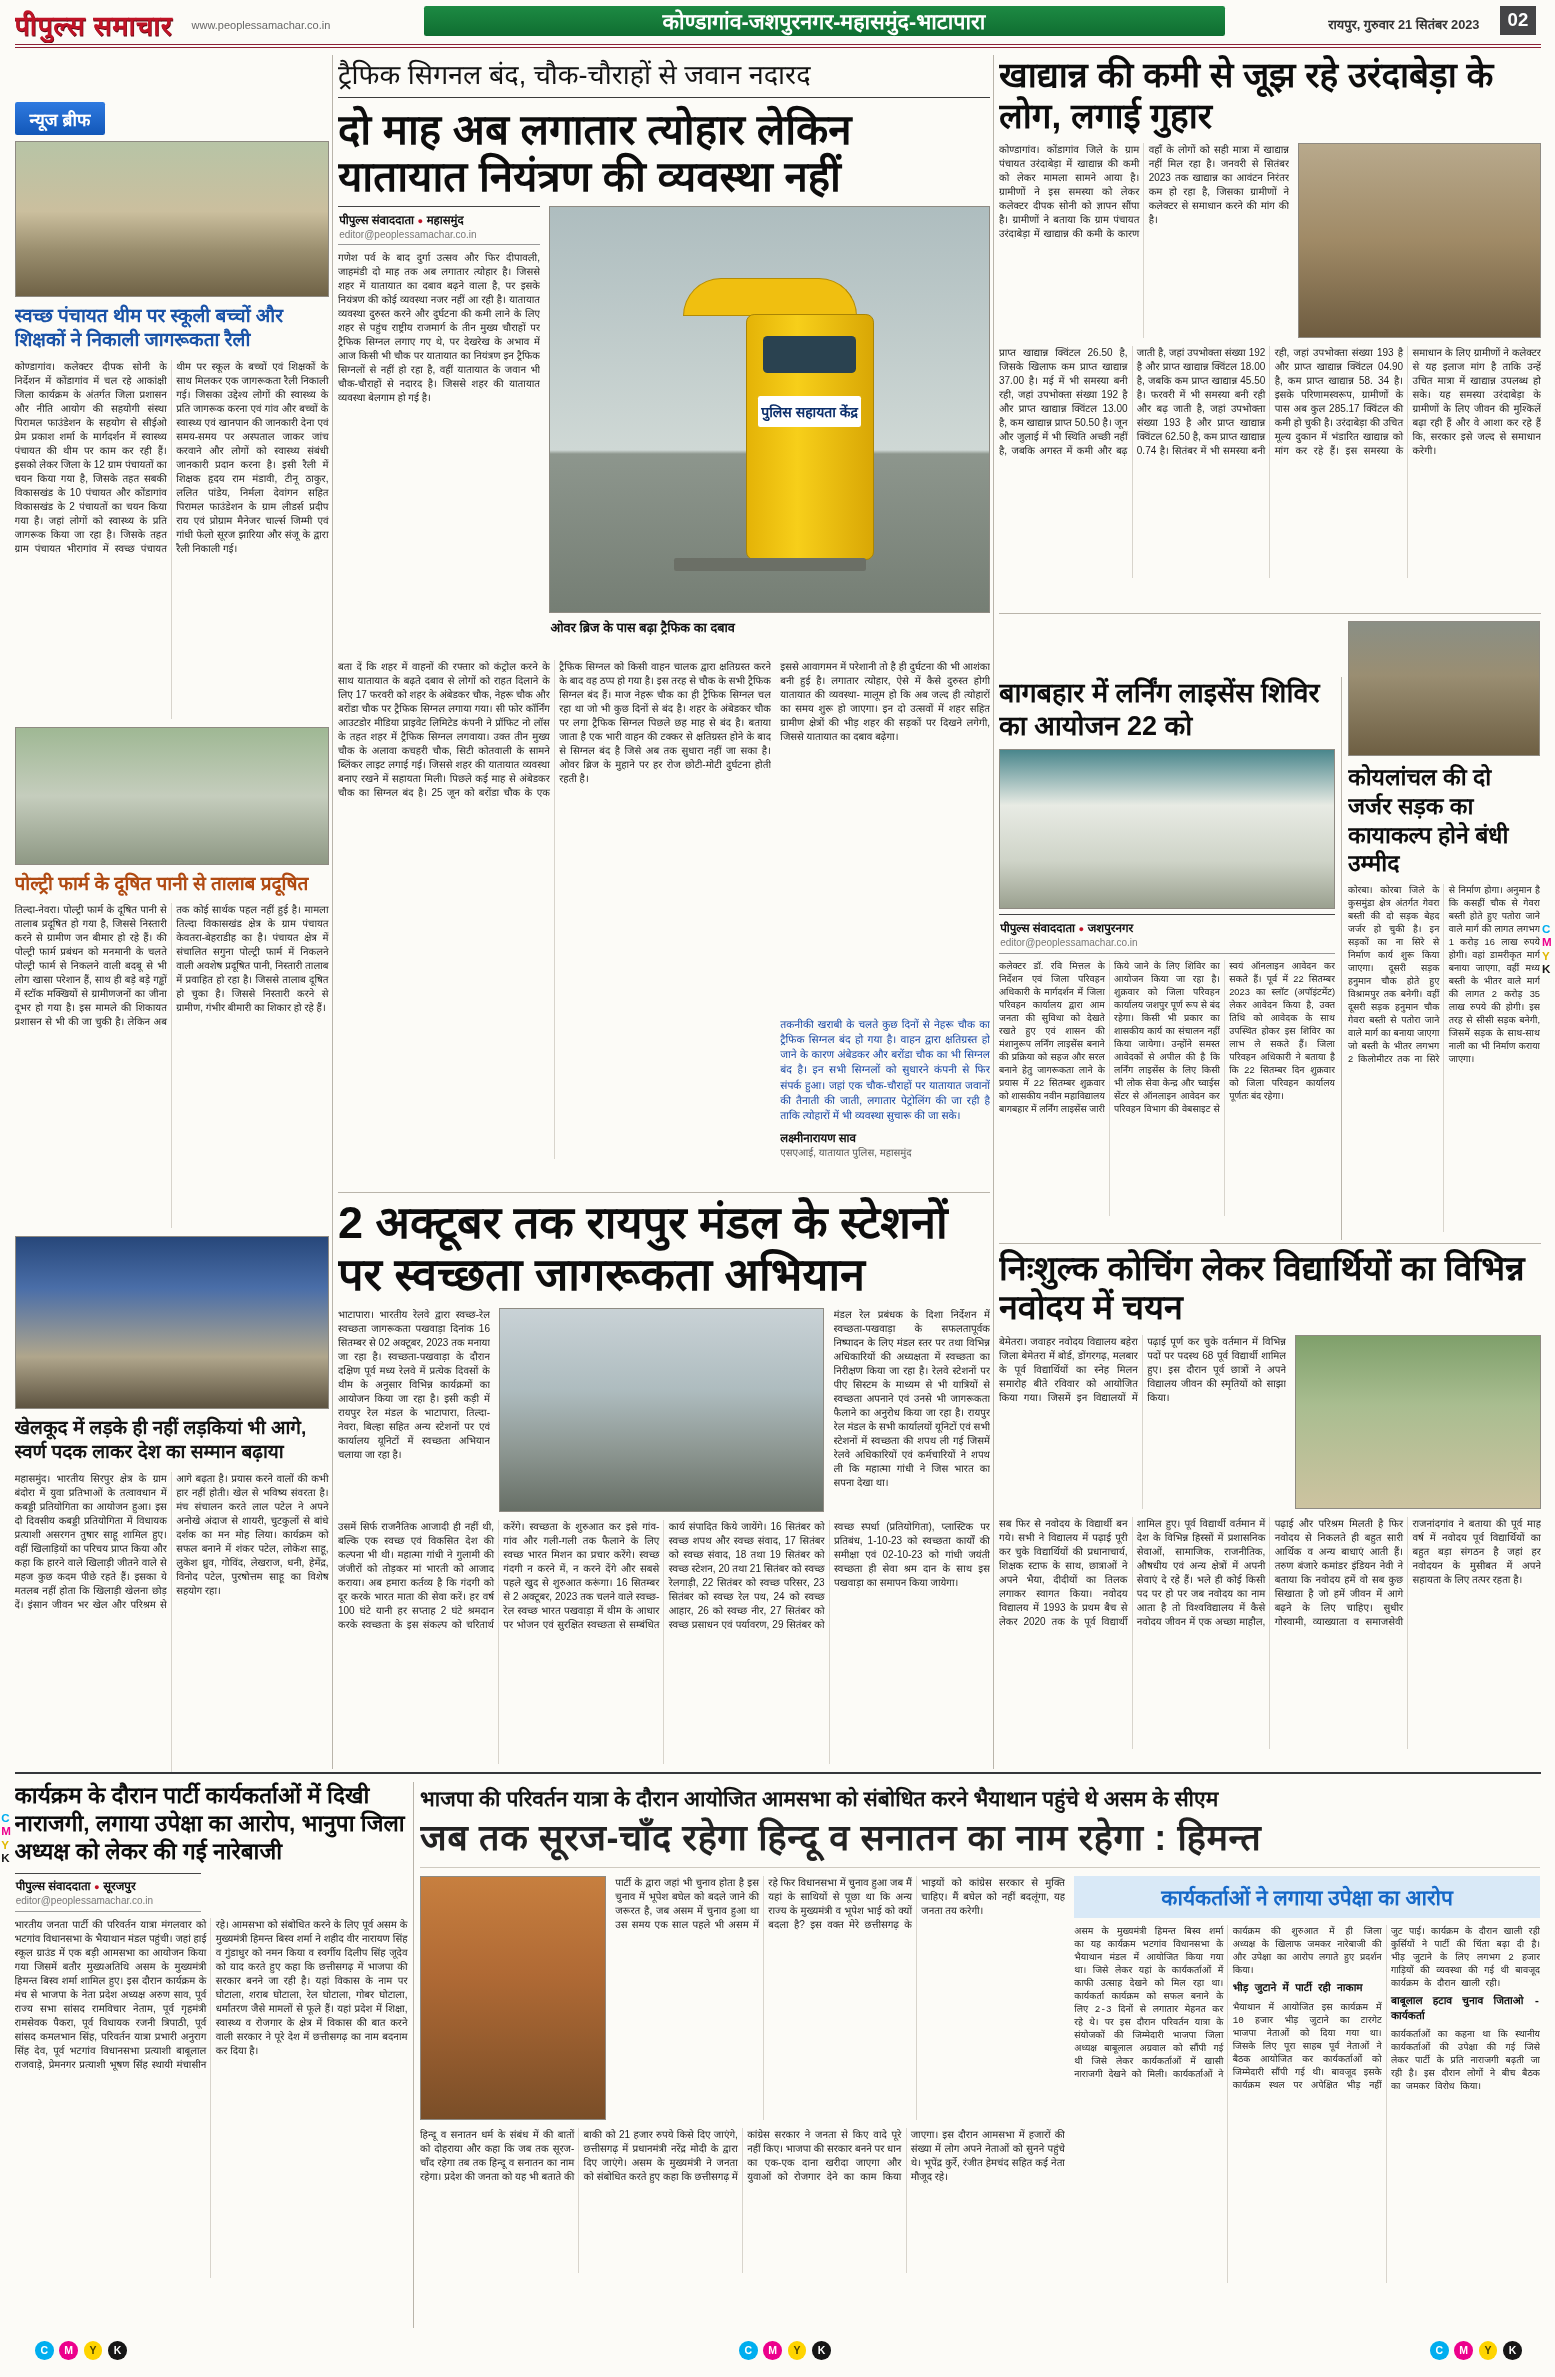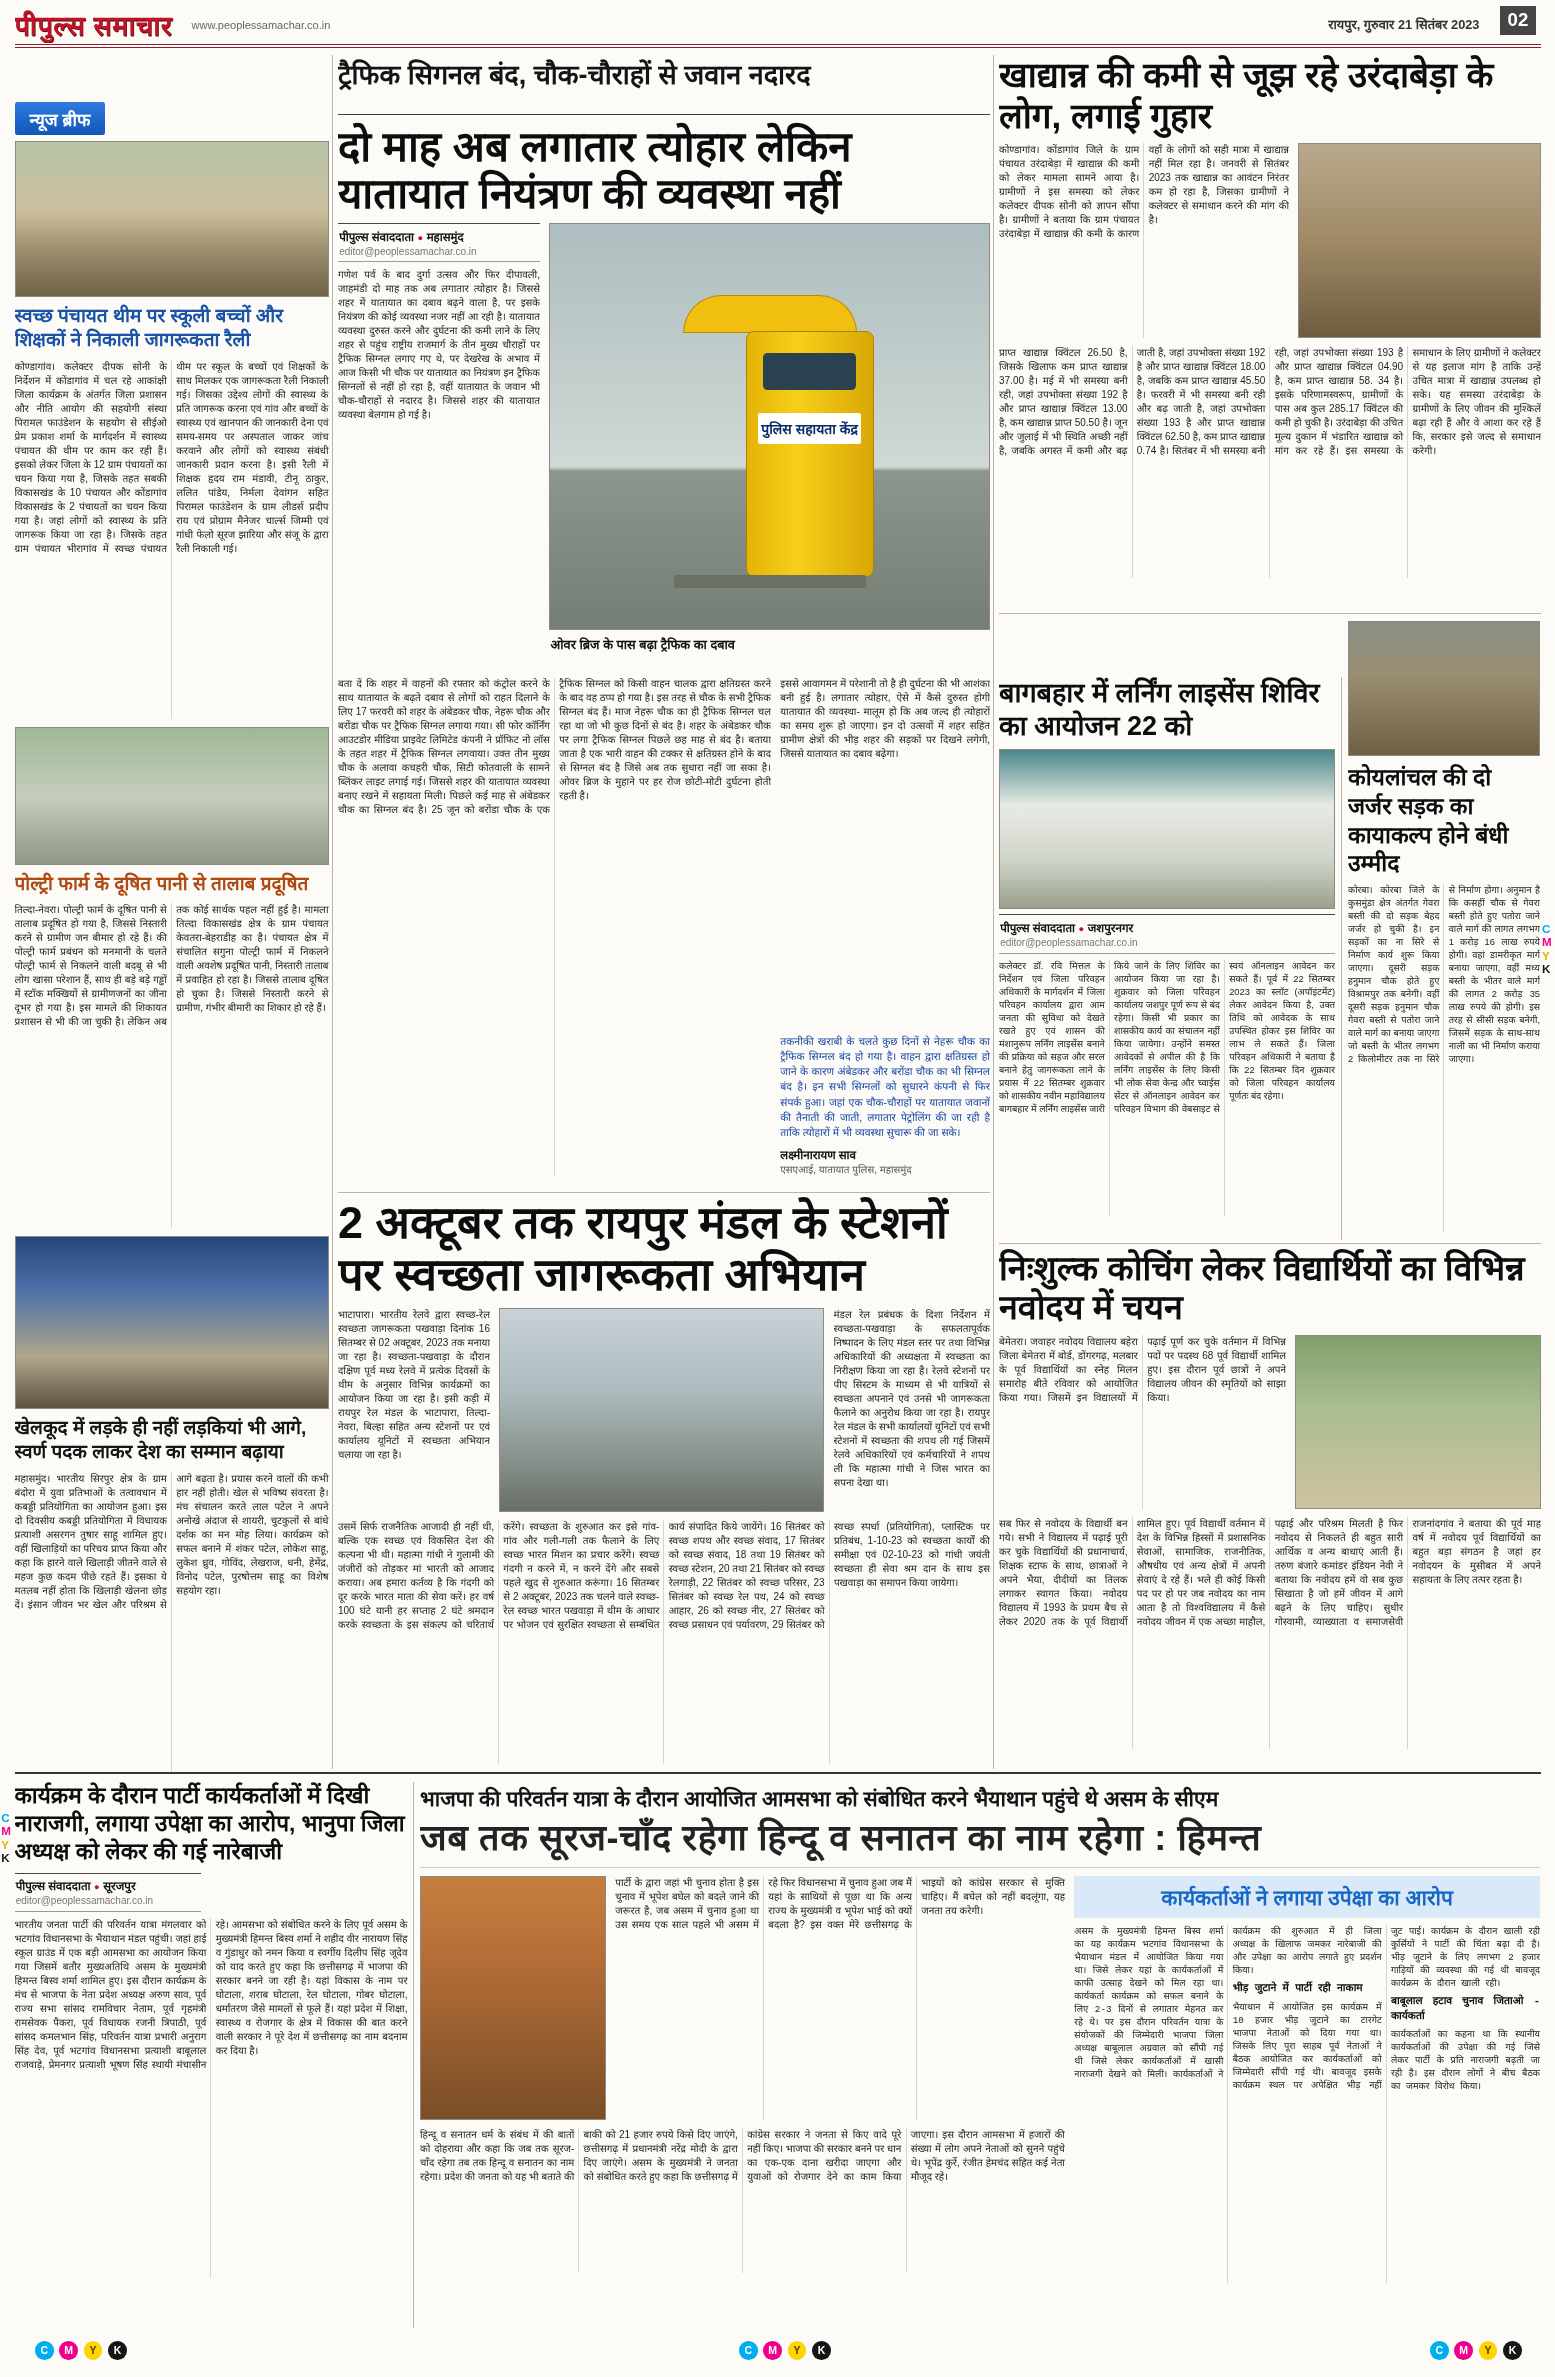--- a/index.html
+++ b/index.html
@@ -52,21 +52,21 @@
   .booth-base { position:absolute; left:50%; transform:translateX(-50%); bottom:41px; width:192px; height:12.8px; background:#6b6f66; border-radius:2.3px; }
 
   
   .brief-label { display:inline-block; background:linear-gradient(180deg,#2f7ae0,#1257b8); color:#fff; font-size:17.4px; font-weight:800; padding:4.6px 15px; border-radius:2.3px; margin-bottom:5.8px; }
   .brief-h { font-size:19px; font-weight:800; line-height:1.28; margin:7px 0; }
   .brief-h.blue { color:#1a53a8; }
   .brief-h.rust { color:#b04a12; }
   .brief-h.dark { color:#161616; }
 
   
-  .kicker-lg { font-size:27px; font-weight:700; color:#141414; padding-bottom:22px; border-bottom:1.2px solid #3c3c3c; }
+  .kicker-lg { font-size:27px; font-weight:400; color:#141414; padding-bottom:5px; border-bottom:1.2px solid #3c3c3c; }
   .headline-xl { font-size:42px; font-weight:800; line-height:1.12; color:#0d0d0d; margin:8.1px 0 5.8px 0; }
   .headline-lg { font-size:35px; font-weight:800; line-height:1.16; color:#0d0d0d; margin:0 0 7px 0; }
   .headline-md { font-size:27px; font-weight:800; line-height:1.22; color:#0d0d0d; margin:0 0 5.8px 0; }
   .headline-sm { font-size:23px; font-weight:800; line-height:1.25; color:#0d0d0d; margin:0 0 5.8px 0; }
 
   .note-box { color:#1747a5; font-size:10.5px; line-height:1.45; text-align:justify; }
   .note-author { margin-top:7px; font-weight:800; font-size:11.6px; color:#111; }
   .note-title { font-size:10px; color:#555; }
 
   .flex-row { display:flex; gap:9.3px; }
@@ -91,20 +91,21 @@
   .cmyk-edge .c{color:#00aeef;} .cmyk-edge .m{color:#ec008c;} .cmyk-edge .y{color:#e0b800;} .cmyk-edge .k{color:#161616;}
 </style>
 </head>
 <body>
 
 <div class="page">
 
   <div class="sec" style="left:14.5px; top:4.6px; width:1526px; height:38px;">
     <div class="logo">पीपुल्स समाचार</div>
     <div class="website">www.peoplessamachar.co.in</div>
+    <div class="edition-banner">कोण्डागांव-जशपुरनगर-महासमुंद-भाटापारा</div>
     <div class="dateline">रायपुर, गुरुवार 21 सितंबर 2023</div>
     <div class="pagenum">02</div>
   </div>
   <div class="mast-rule"></div>
 
   <div class="vline" style="left:332px; top:55px; height:1714px;"></div>
   <div class="vline" style="left:993px; top:55px; height:1714px;"></div>
   <div class="vline" style="left:1341px; top:677px; height:563px;"></div>
 
   <div class="sec" style="left:14.5px; top:64px; width:314px; height:1718px;margin-top:38px;">

